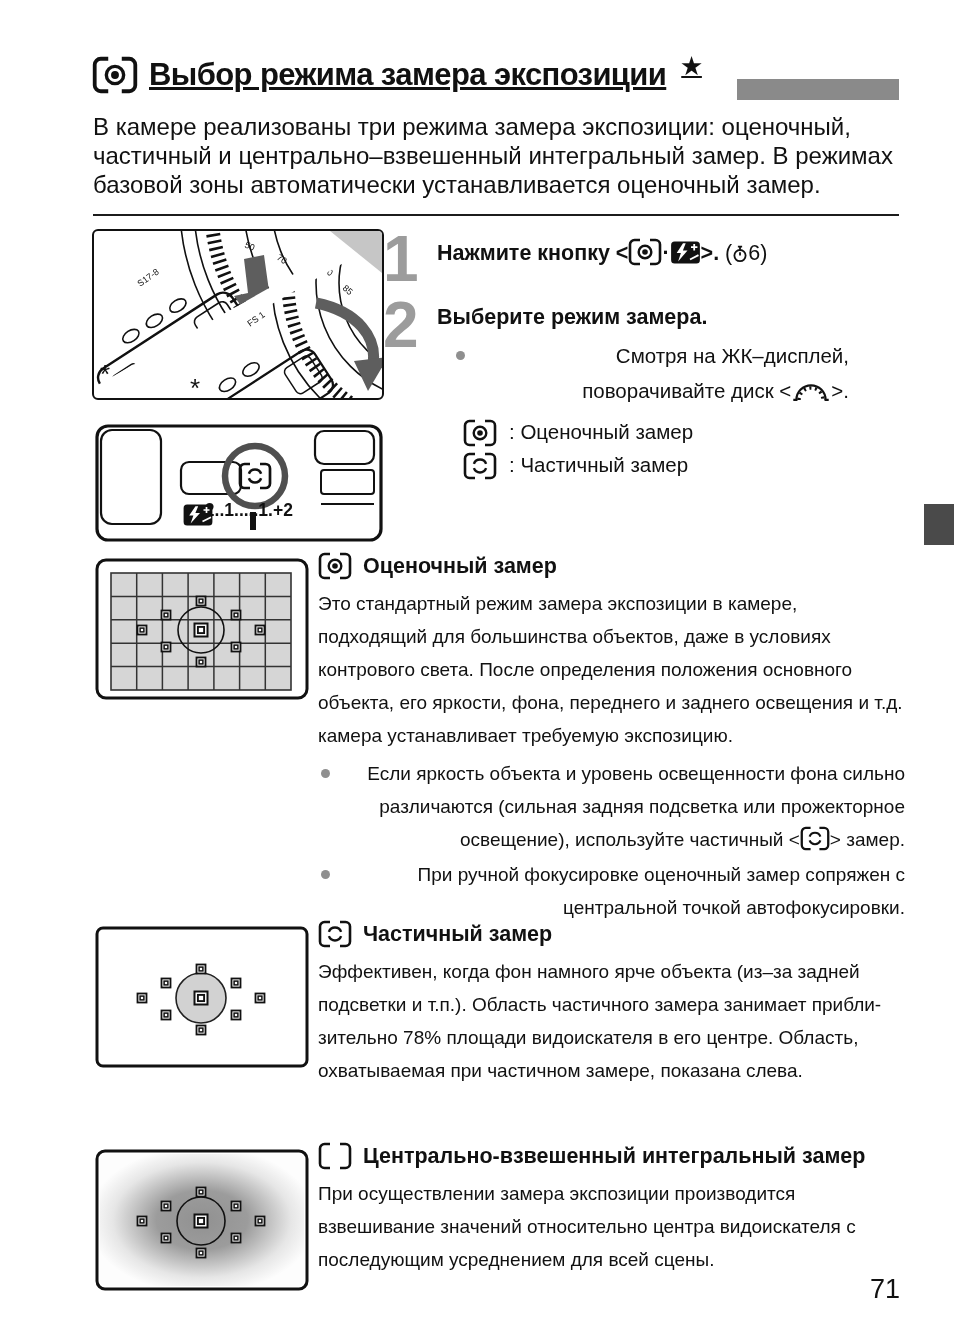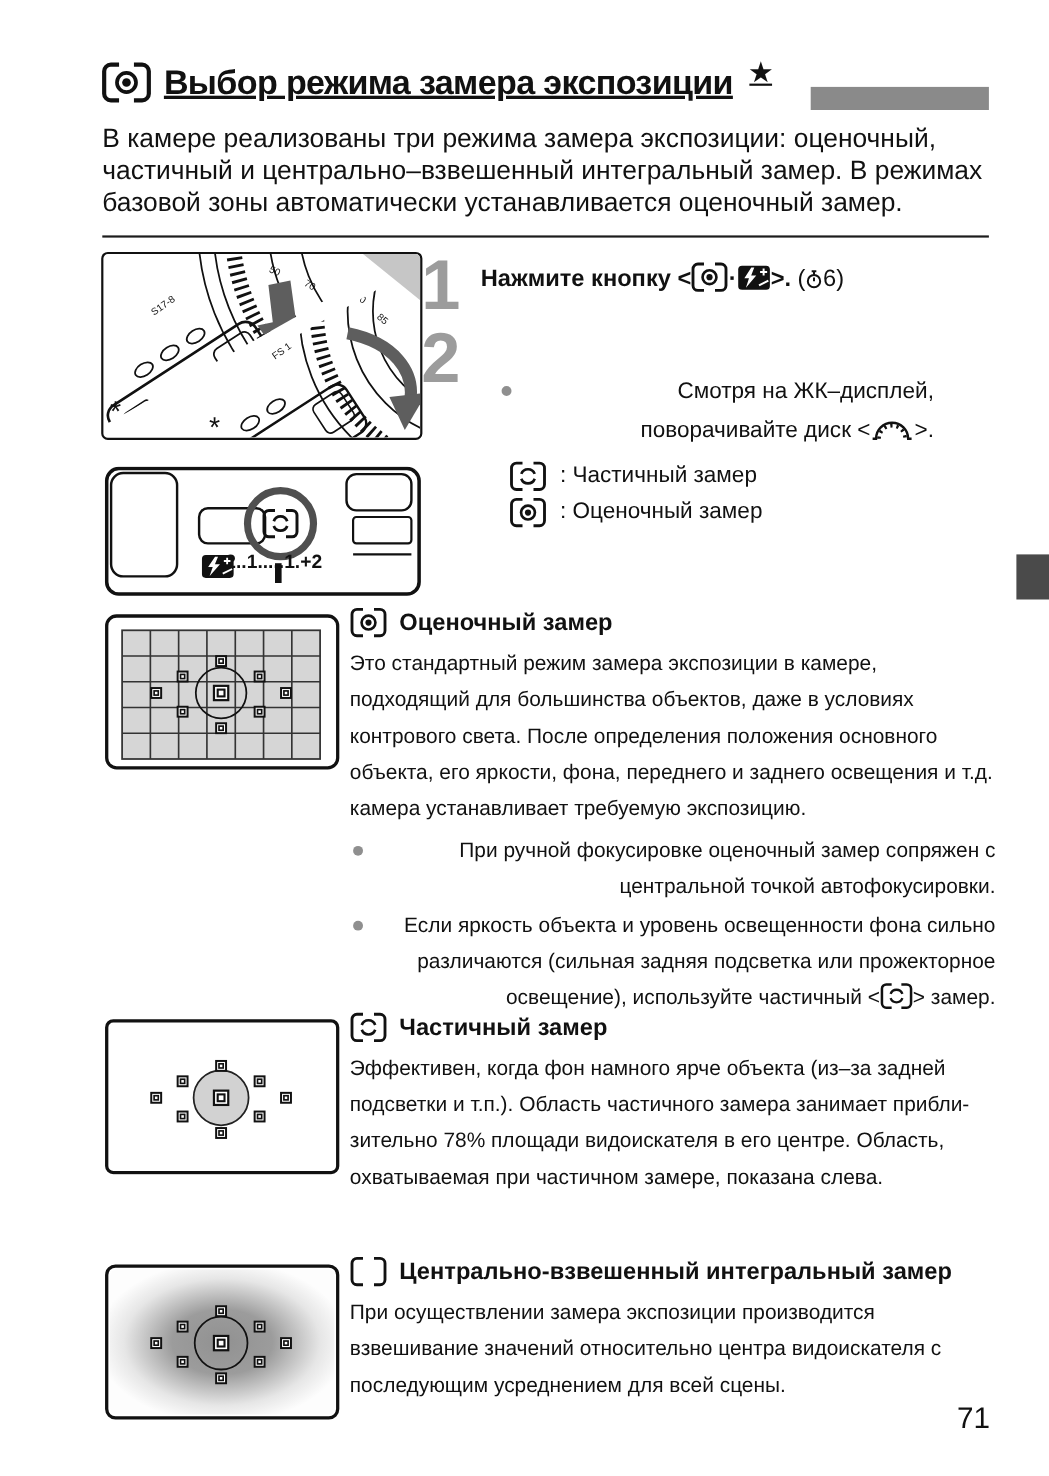--- a/index.html
+++ b/index.html
@@ -179,43 +179,44 @@
         <rect x="0.6" y="0.6" width="28.8" height="21.8" rx="3.5" fill="#111"></rect>
         <path d="M12.5 2.2 6.2 12h4.2L7.6 20.6 17 9.4h-4.6l2.8-7.2z" fill="#fff"></path>
         <path d="M20.5 6.2h6.4M23.7 3v6.4M19.5 18.5l8.5-4.4" stroke="#fff" stroke-width="1.8" fill="none"></path>
       </svg><span>&gt;.</span><span class="timerwrap"><span> (</span><svg class="swico" viewBox="0 0 15 17">
           <circle cx="7.5" cy="10" r="5.3" fill="none" stroke="#111" stroke-width="1.7"></circle>
           <path d="M5.5 1.6h4M7.5 1.6v3M7.5 10V6.8" stroke="#111" stroke-width="1.7" fill="none"></path>
         </svg><span>6</span><span>)</span></span>
   </div>
 
   <div class="step-num" style="top:296px">2</div>
+  <div class="step-head" style="top:304px">Выберите режим замера.</div>
 
   <div class="step2-area">
     <div class="bullet" style="width:370px">
       <span class="dot"></span>
       <span>Смотря на ЖК–дисплей, поворачивайте диск &lt;</span><svg class="dialico" viewBox="0 0 38 24">
           <path d="M5 21a13.5 13.5 0 0 1 28 0" fill="none" stroke="#111" stroke-width="2.1"></path>
           <path d="M7.6 21a11.4 11.4 0 0 1 22.8 0" fill="none" stroke="#111" stroke-width="3.2" stroke-dasharray="2 3.4"></path>
           <path d="M2 21h4M32 21h4" stroke="#111" stroke-width="2.1"></path>
         </svg><span>&gt;.</span>
     </div>
     <div class="modes">
       <div class="mode">
         <svg class="bm" viewBox="0 0 34 28">
             <path d="M12 2H6.5A4.5 4.5 0 0 0 2 6.5v15A4.5 4.5 0 0 0 6.5 26H12M22 2h5.5A4.5 4.5 0 0 1 32 6.5v15a4.5 4.5 0 0 1-4.5 4.5H22" fill="none" stroke="#111" stroke-width="2.6"></path>
-            <path d="M10.9 11.8A6.5 6.5 0 0 1 23.1 11.8M10.9 16.2A6.5 6.5 0 0 0 23.1 16.2" fill="none" stroke="#111" stroke-width="2.4"></path>
-          </svg><span>:</span> <span>Частичный замер</span>
+            <circle cx="17" cy="14" r="6.3" fill="none" stroke="#111" stroke-width="2.4"></circle>
+            <circle cx="17" cy="14" r="2.8" fill="#111"></circle>
+          </svg><span>:</span> <span>Оценочный замер</span>
       </div>
       <div class="mode">
         <svg class="bm" viewBox="0 0 34 28">
             <path d="M12 2H6.5A4.5 4.5 0 0 0 2 6.5v15A4.5 4.5 0 0 0 6.5 26H12M22 2h5.5A4.5 4.5 0 0 1 32 6.5v15a4.5 4.5 0 0 1-4.5 4.5H22" fill="none" stroke="#111" stroke-width="2.6"></path>
-            <circle cx="17" cy="14" r="6.3" fill="none" stroke="#111" stroke-width="2.4"></circle>
-            <circle cx="17" cy="14" r="2.8" fill="#111"></circle>
-          </svg><span>:</span> <span>Оценочный замер</span>
+            <path d="M10.9 11.8A6.5 6.5 0 0 1 23.1 11.8M10.9 16.2A6.5 6.5 0 0 0 23.1 16.2" fill="none" stroke="#111" stroke-width="2.4"></path>
+          </svg><span>:</span> <span>Частичный замер</span>
       </div>
     </div>
   </div>
 
   <div class="sec" style="top:552px">
     <div class="vf" style="left:2px;top:6px">
       <svg viewBox="0 0 214 142" xmlns="http://www.w3.org/2000/svg">
         <rect x="2" y="2" width="210" height="138" rx="9" fill="#fff" stroke="#111" stroke-width="3"></rect>
         <rect x="16" y="15" width="180" height="117" fill="#d6d6d6" stroke="#333" stroke-width="1.6"></rect>
         <path d="M41.7 15V132M67.4 15V132M93.1 15V132M118.9 15V132M144.6 15V132M170.3 15V132M16 38.4H196M16 61.8H196M16 85.2H196M16 108.6H196" stroke="#333" stroke-width="1.5"></path>
@@ -236,28 +237,28 @@
           <path d="M12 2H6.5A4.5 4.5 0 0 0 2 6.5v15A4.5 4.5 0 0 0 6.5 26H12M22 2h5.5A4.5 4.5 0 0 1 32 6.5v15a4.5 4.5 0 0 1-4.5 4.5H22" fill="none" stroke="#111" stroke-width="2.6"></path>
           <circle cx="17" cy="14" r="6.3" fill="none" stroke="#111" stroke-width="2.4"></circle>
           <circle cx="17" cy="14" r="2.8" fill="#111"></circle>
         </svg>
       <span>Оценочный замер</span>
     </div>
     <div class="sec-body">Это стандартный режим замера экспозиции в камере, подходящий для большинства объектов, даже в условиях контрового света. После определения положения основного объекта, его яркости, фона, переднего и заднего освещения и т.д. камера устанавливает требуемую экспозицию.</div>
     <div class="sec-bullets">
       <div class="bullet">
         <span class="dot"></span>
-        <span>При ручной фокусировке оценочный замер сопряжен с центральной точкой автофокусировки.</span>
-      </div>
-      <div class="bullet">
-        <span class="dot"></span>
         <span>Если яркость объекта и уровень освещенности фона сильно различаются (сильная задняя подсветка или прожекторное освещение), используйте частичный &lt;</span><svg class="bm bm-small" viewBox="0 0 34 28">
             <path d="M12 2H6.5A4.5 4.5 0 0 0 2 6.5v15A4.5 4.5 0 0 0 6.5 26H12M22 2h5.5A4.5 4.5 0 0 1 32 6.5v15a4.5 4.5 0 0 1-4.5 4.5H22" fill="none" stroke="#111" stroke-width="2.6"></path>
             <path d="M10.9 11.8A6.5 6.5 0 0 1 23.1 11.8M10.9 16.2A6.5 6.5 0 0 0 23.1 16.2" fill="none" stroke="#111" stroke-width="2.4"></path>
           </svg><span>&gt; замер.</span>
+      </div>
+      <div class="bullet">
+        <span class="dot"></span>
+        <span>При ручной фокусировке оценочный замер сопряжен с центральной точкой автофокусировки.</span>
       </div>
     </div>
   </div>
 
   <div class="sec" style="top:920px">
     <div class="vf" style="left:2px;top:6px">
       <svg viewBox="0 0 214 142" xmlns="http://www.w3.org/2000/svg">
         <rect x="2" y="2" width="210" height="138" rx="6" fill="#fff" stroke="#111" stroke-width="3"></rect>
         <circle cx="106" cy="72" r="25" fill="#d2d2d2" stroke="#222" stroke-width="1.6"></circle>
         <use href="#afp" x="47" y="72"></use>

